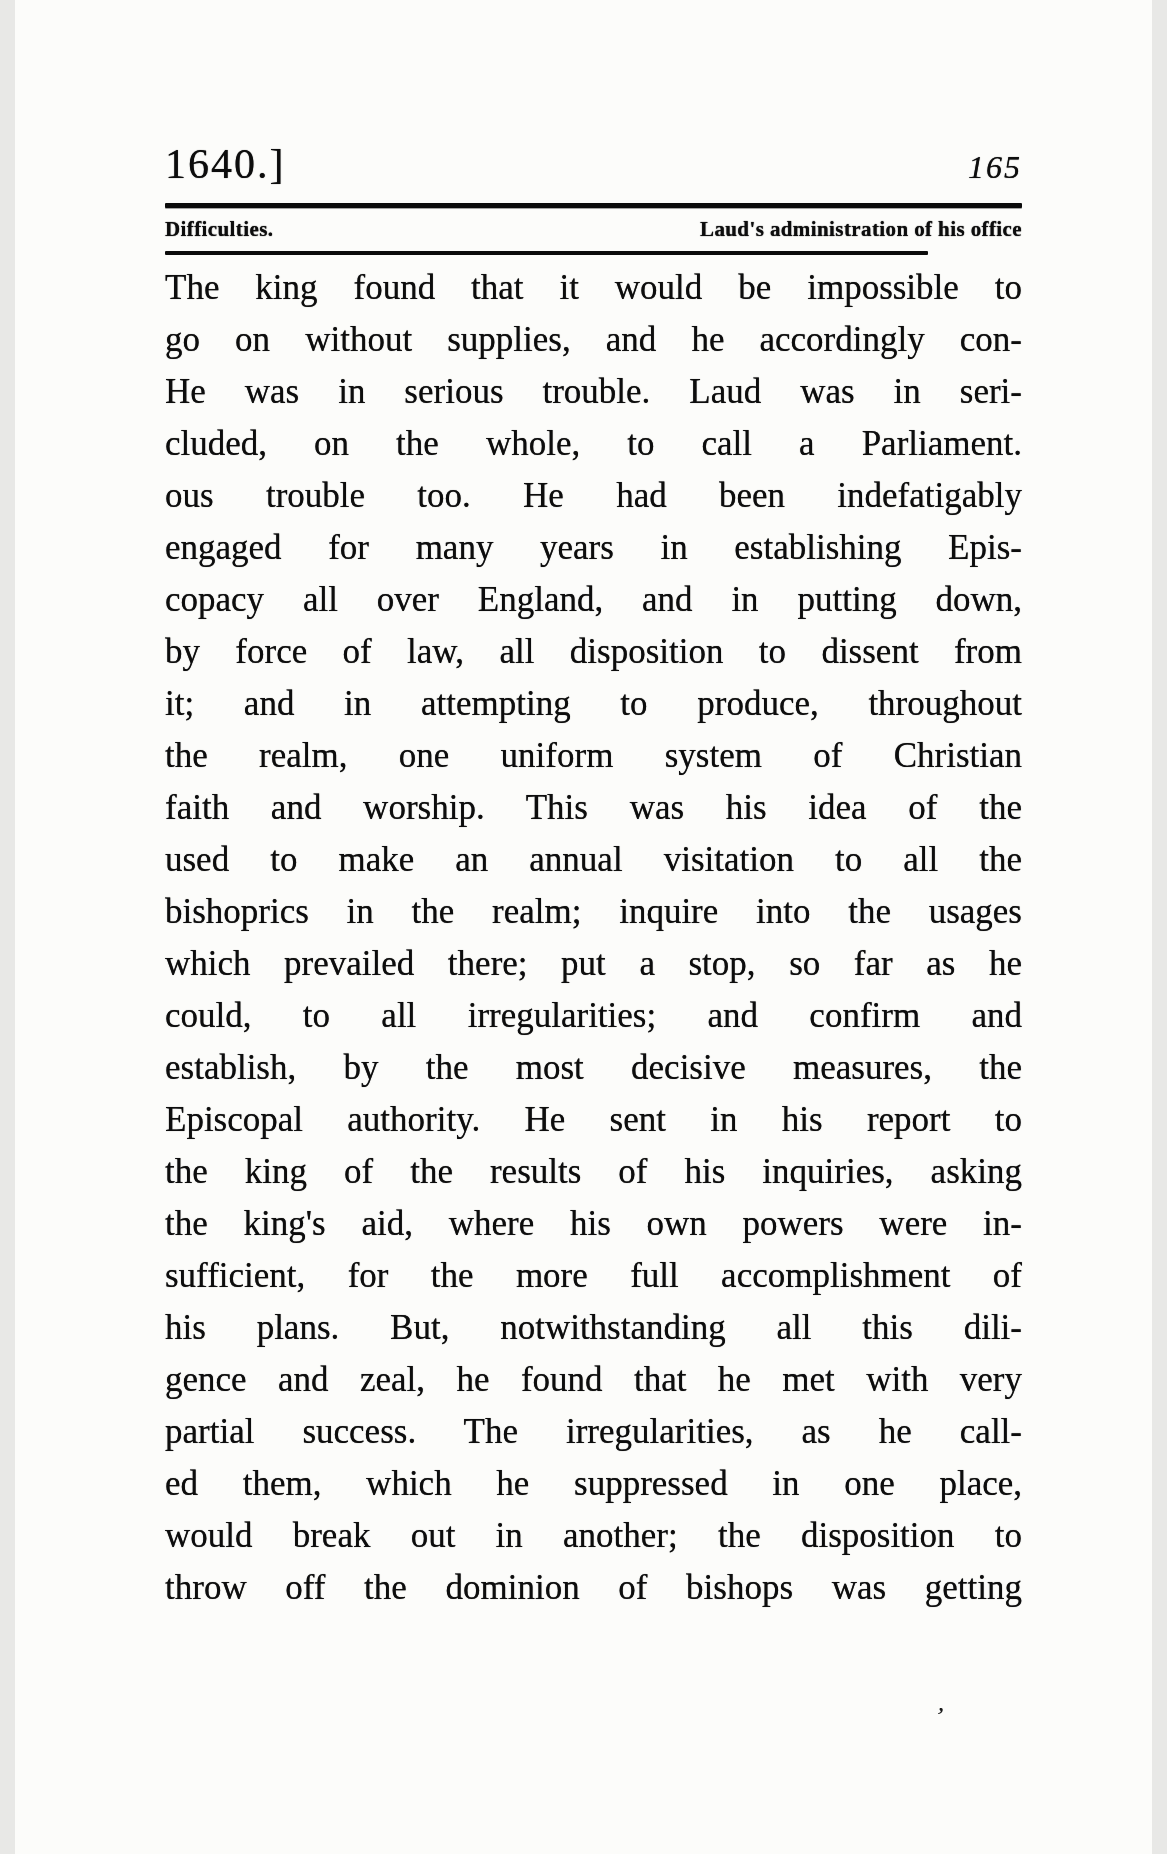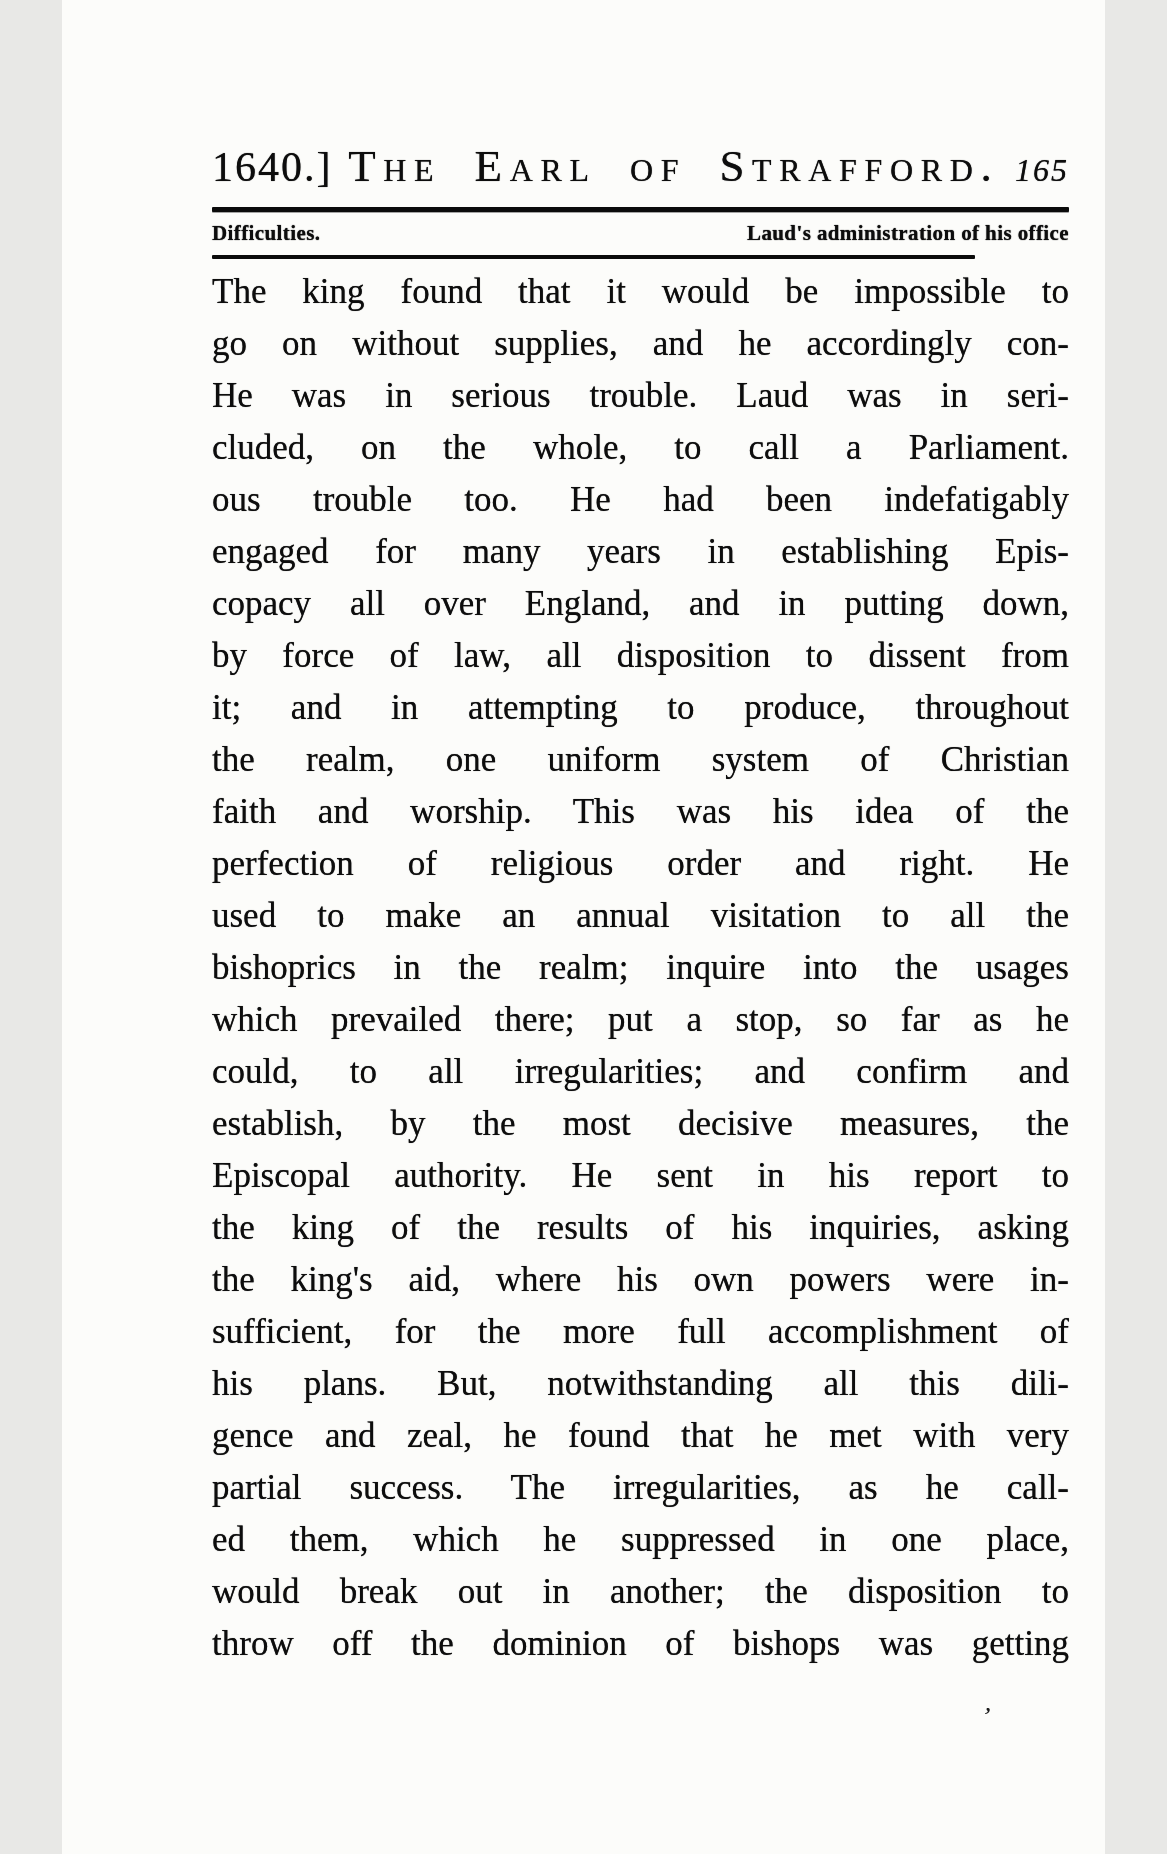--- a/index.html
+++ b/index.html
@@ -2,21 +2,21 @@
 <html><head>
 <meta charset="utf-8">
 <style>
   html, body {
     margin: 0;
     padding: 0;
     background: #e8e8e6;
   }
   .page {
     position: relative;
-    width: 1043px;
+    width: 1137px;
     height: 1854px;
     margin: 0 auto;
     background: #fcfcfa;
     color: #0d0d0d;
     font-family: "Liberation Serif", "DejaVu Serif", serif;
     overflow: hidden;
   }
   .content {
     position: absolute;
     left: 150px;
@@ -96,21 +96,20 @@
   }
 </style>
 </head>
 <body>
 
 <div class="page">
   <div class="content">
 
     <header class="page-header">
       <span class="hdr-date">1640.]</span>
-      <span class="hdr-title">The Earl of Strafford.</span>
       <span class="hdr-pagenum">165</span>
     </header>
 
     <div class="rule rule-top"></div>
 
     <div class="running-heads">
       <span>Difficulties.</span>
       <span>Laud's administration of his office</span>
     </div>
 
@@ -121,21 +120,20 @@
       <div class="line">go on without supplies, and he accordingly con-</div>
       <div class="line">He was in serious trouble. Laud was in seri-</div>
       <div class="line">cluded, on the whole, to call a Parliament.</div>
       <div class="line">ous trouble too. He had been indefatigably</div>
       <div class="line">engaged for many years in establishing Epis-</div>
       <div class="line">copacy all over England, and in putting down,</div>
       <div class="line">by force of law, all disposition to dissent from</div>
       <div class="line">it; and in attempting to produce, throughout</div>
       <div class="line">the realm, one uniform system of Christian</div>
       <div class="line">faith and worship. This was his idea of the</div>
-      <div class="line">perfection of religious order and right. He</div>
       <div class="line">used to make an annual visitation to all the</div>
       <div class="line">bishoprics in the realm; inquire into the usages</div>
       <div class="line">which prevailed there; put a stop, so far as he</div>
       <div class="line">could, to all irregularities; and confirm and</div>
       <div class="line">establish, by the most decisive measures, the</div>
       <div class="line">Episcopal authority. He sent in his report to</div>
       <div class="line">the king of the results of his inquiries, asking</div>
       <div class="line">the king's aid, where his own powers were in-</div>
       <div class="line">sufficient, for the more full accomplishment of</div>
       <div class="line">his plans. But, notwithstanding all this dili-</div>

